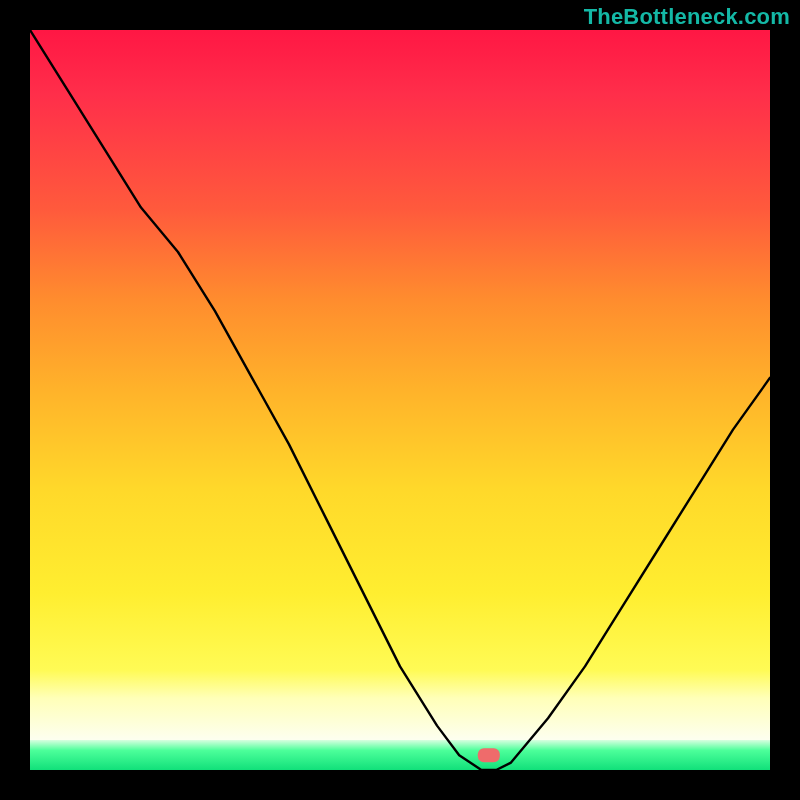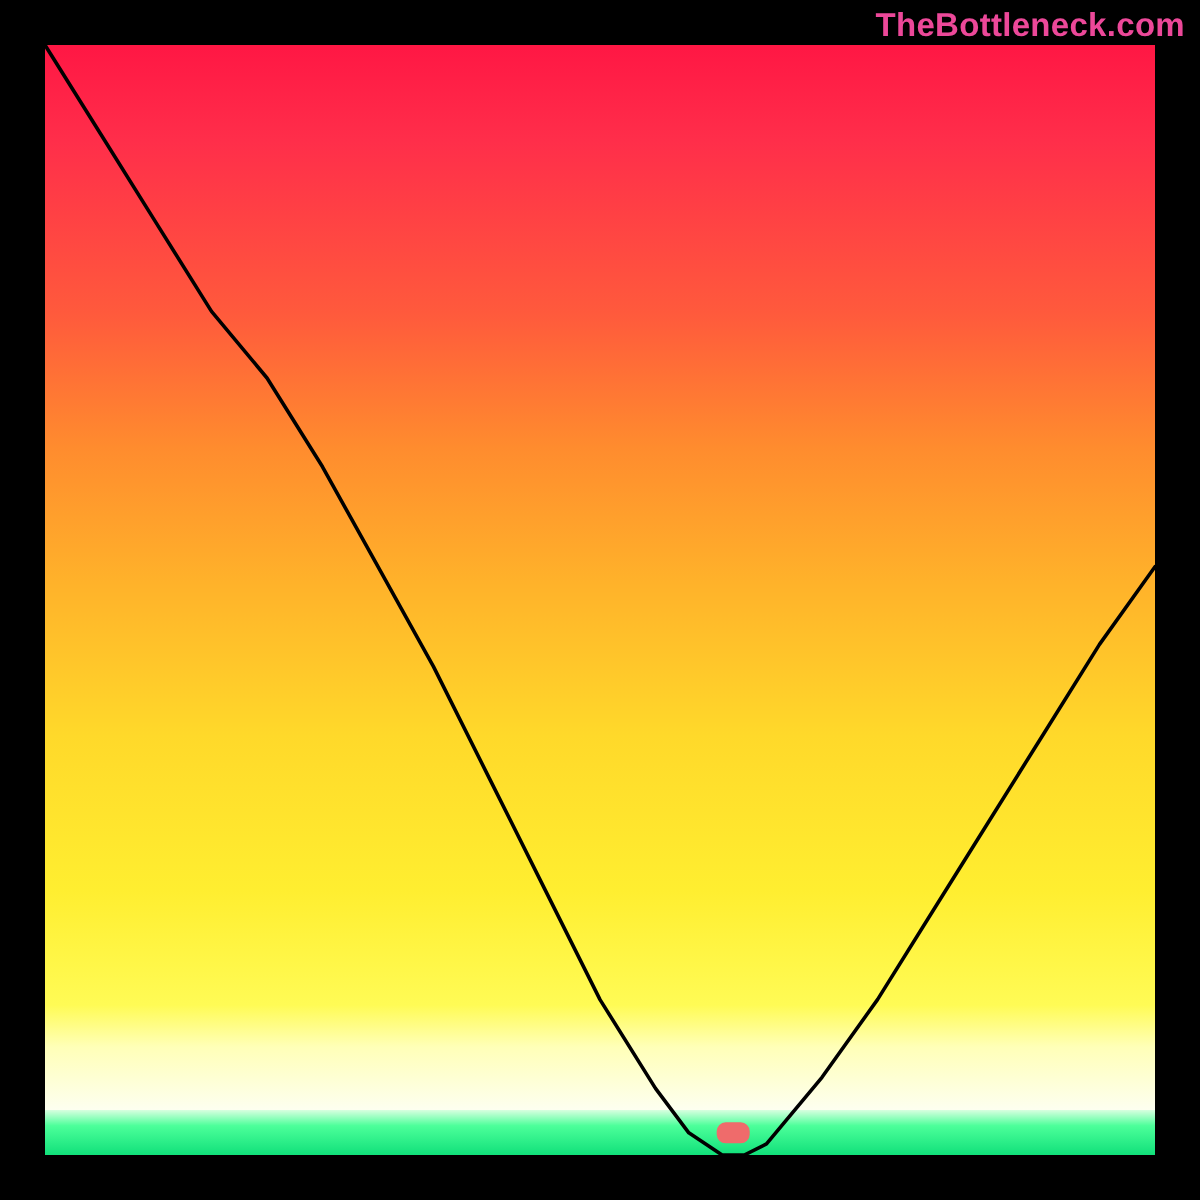--- a/index.html
+++ b/index.html
@@ -14,21 +14,21 @@
   .frame {
     position: relative;
     width: 800px;
     height: 800px;
     background: #000;
   }
   .watermark {
     position: absolute;
     top: 4px;
     right: 10px;
-    color: #ec4899;
+    color: #14b8a6;
     font-size: 22px;
     font-weight: 600;
     letter-spacing: 0.2px;
     user-select: none;
     margin-left: 11px;
   }
   
   .plot {
     position: absolute;
     left: 30px;

